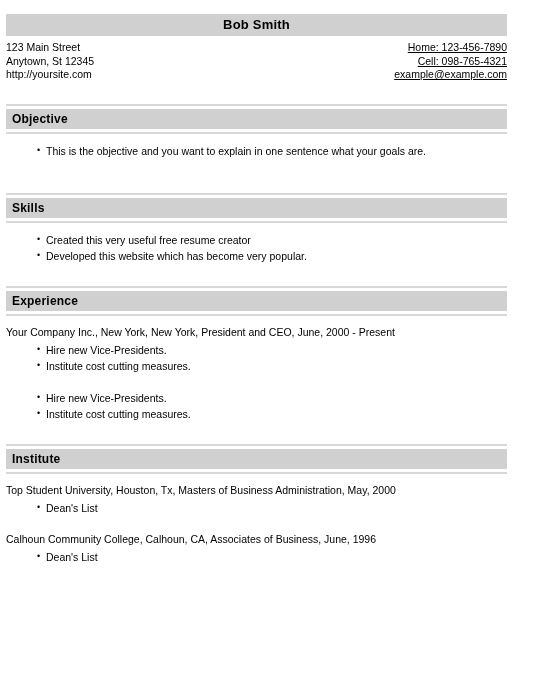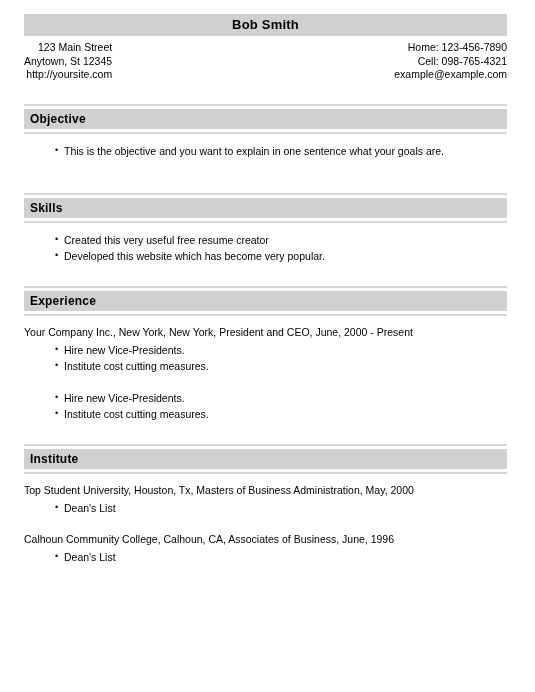--- a/index.html
+++ b/index.html
@@ -11,21 +11,21 @@
     width: 535px;
     height: 692px;
     font-family: "Liberation Sans", sans-serif;
     color: #000000;
     overflow: hidden;
   }
   .page {
     width: 520px;
     height: 692px;
     box-sizing: border-box;
-    padding: 14px 13px 0 24px;
+    padding: 14px 13px 0 6px;
     position: relative;
   }
 
   
   .name-bar {
     background: #d0d0d0;
     text-align: center;
     font-weight: bold;
     font-size: 13px;
     line-height: 22px;
@@ -36,22 +36,22 @@
   
   .contact {
     display: flex;
     justify-content: space-between;
     align-items: flex-start;
     margin-top: 5px;
     font-size: 10.5px;
     line-height: 13.5px;
   }
   .contact-col-left { text-align: left; }
-  .contact-col-right { text-align: right; }
-  .contact div { white-space: nowrap; text-align: right; }
+  .contact-col-right { text-align: right; text-decoration: underline; }
+  .contact div { white-space: nowrap; }
 
   
   .section {
     margin-top: 22px;
   }
   .rule {
     height: 2px;
     background: #d8d8d8;
     font-size: 0;
     line-height: 0;

